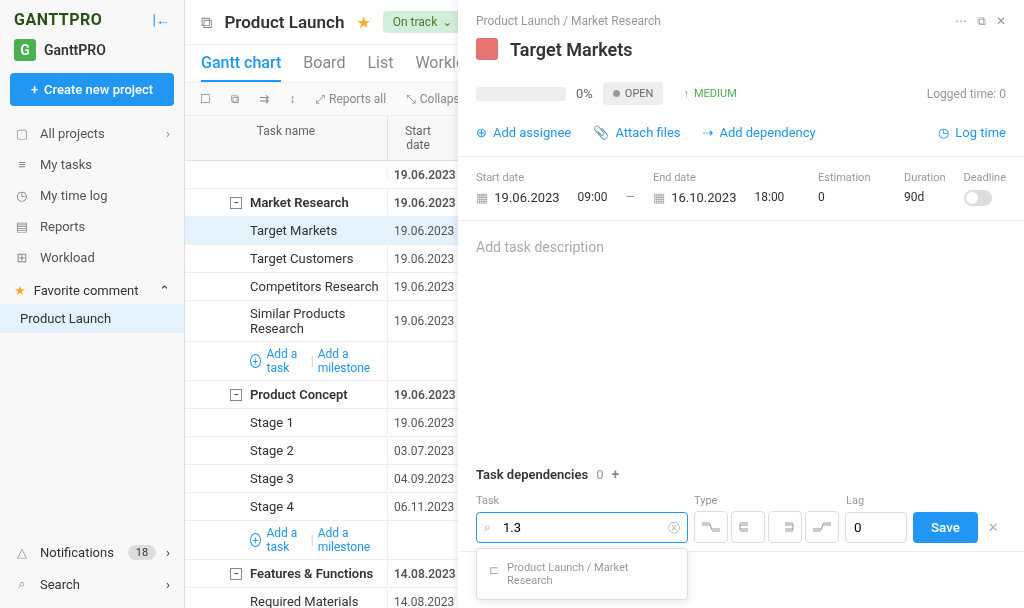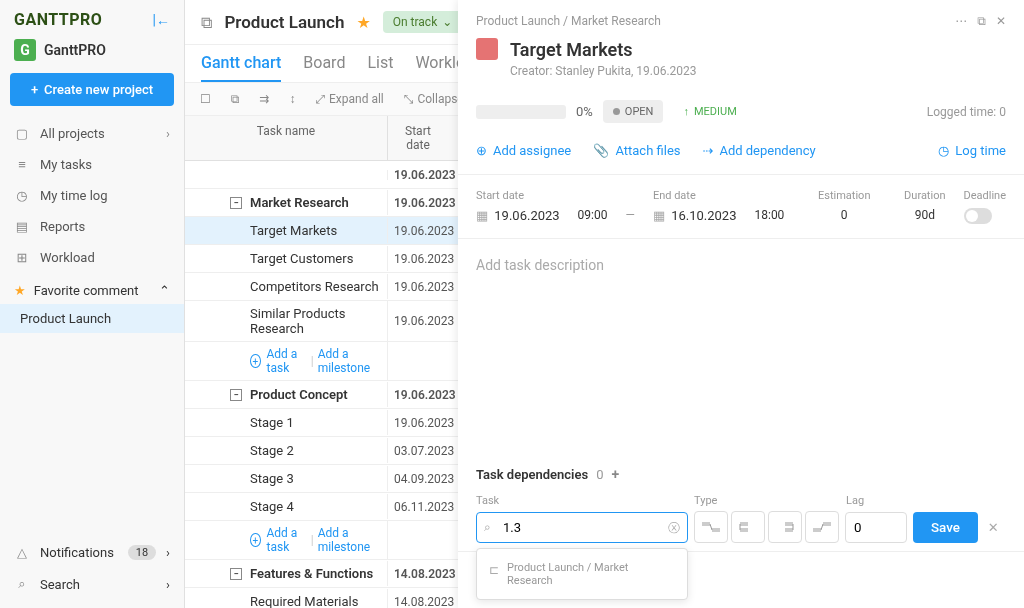--- a/index.html
+++ b/index.html
@@ -73,21 +73,21 @@
 .logged{margin-left:auto;font-size:12px;color:#999}
 .action-row{display:flex;gap:22px;padding:8px 18px 16px;border-bottom:1px solid #eee}
 .action-link{color:#2196f3;font-size:13px;display:flex;align-items:center;gap:6px;cursor:pointer}
 .log-time{margin-left:auto}
 .dates-row{display:flex;padding:14px 18px;gap:18px;border-bottom:1px solid #eee;font-size:12px}
 .date-col{display:flex;flex-direction:column;gap:6px}
 .date-col .lbl{color:#999;font-size:11px}
 .date-val{display:flex;align-items:center;gap:6px;font-size:13px}
 .cal-icon{color:#aaa}
 .dash{align-self:flex-end;padding-bottom:2px;color:#999}
-.est-col{margin-left:auto;text-align:center}
+.est-col{margin-left:auto;text-align:left}
 .toggle-sw{width:28px;height:16px;background:#ddd;border-radius:8px;position:relative}
 .toggle-sw::after{content:"";position:absolute;width:12px;height:12px;background:#fff;border-radius:50%;top:2px;left:2px}
 .desc{padding:18px;color:#aaa;font-size:14px;flex:1}
 .deps-section{padding:14px 18px 8px;border-top:0px solid #eee}
 .deps-header{display:flex;align-items:center;gap:8px;font-size:13px;font-weight:600;margin-bottom:12px}
 .deps-count{color:#999;font-weight:400}
 .plus-icon{color:#888;cursor:pointer;font-size:14px}
 .deps-labels{display:flex;font-size:11px;color:#999;margin-bottom:4px}
 .deps-labels .l1{width:218px}
 .deps-labels .l2{width:152px}
@@ -193,21 +193,21 @@
       <div class="tab">Board</div>
       <div class="tab">List</div>
       <div class="tab">Workload</div>
       <div class="tab">People</div>
     </div>
     <div class="toolbar">
       <span class="tool-btn">☐</span>
       <span class="tool-btn">⧉</span>
       <span class="tool-btn">⇉</span>
       <span class="tool-btn">↕</span>
-      <span class="tool-btn">⤢ <span>Expand all</span></span>
+      <span class="tool-btn">⤢ <span>Reports all</span></span>
       <span class="tool-btn">⤡ <span>Collapse all</span></span>
       <span class="tool-btn">⟲ <span>Casc</span></span>
     </div>
     <div class="grid">
       <div class="grid-header">
         <div class="col-name">Task name</div>
         <div class="col-date">Start date</div>
       </div>
       <div id="grid-body">
           <div class="grid-row">
@@ -319,21 +319,20 @@
           <div class="panel-actions">
             <span>⋯</span>
             <span>⧉</span>
             <span>✕</span>
           </div>
         </div>
         <div class="panel-title-row">
           <div class="task-color"></div>
           <div class="task-title">Target Markets</div>
         </div>
-        <div class="creator">Creator: Stanley Pukita, 19.06.2023</div>
       </div>
       <div class="status-row">
         <div class="progress-bar"></div>
         <span class="pct">0%</span>
         <div class="pill open">
             <span class="dot"></span>
             <span>OPEN</span>
           </div>
         <div class="pill priority">
             <span class="arr">↑</span>

